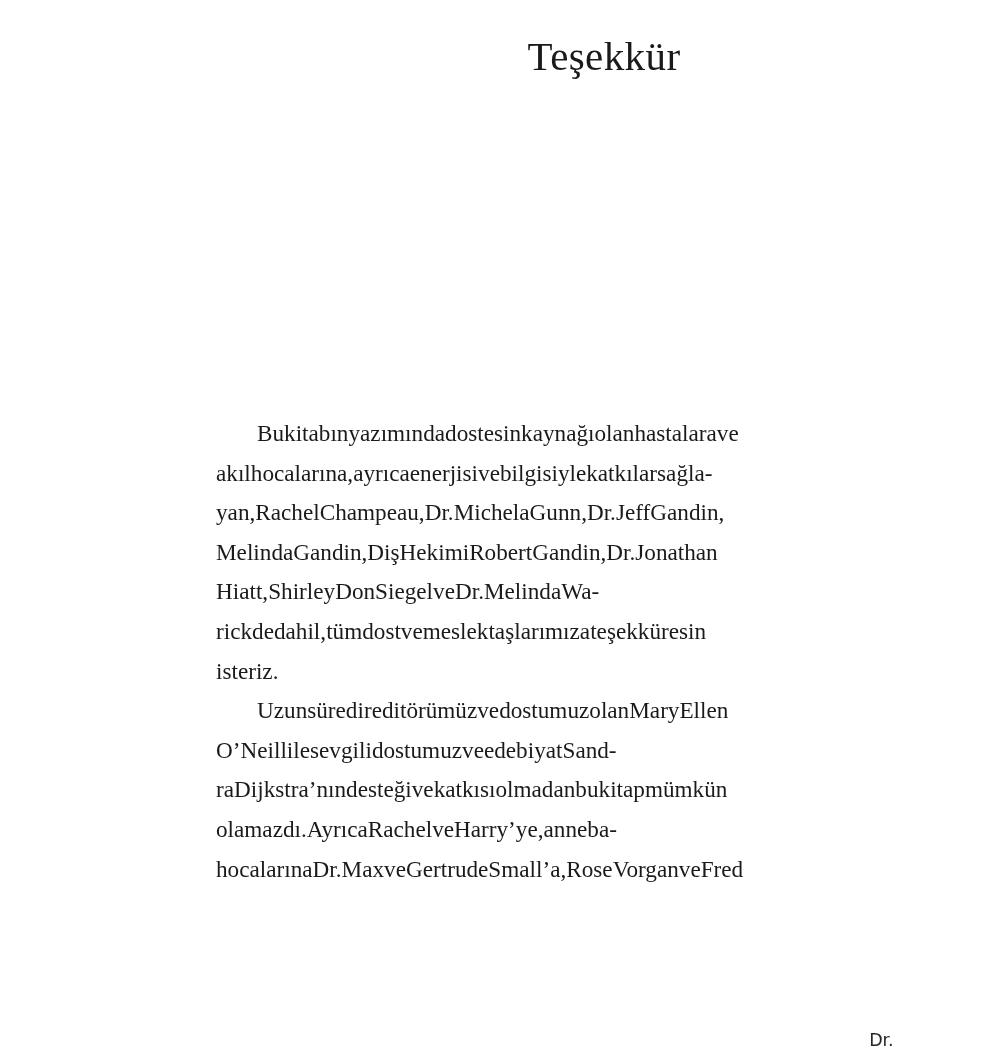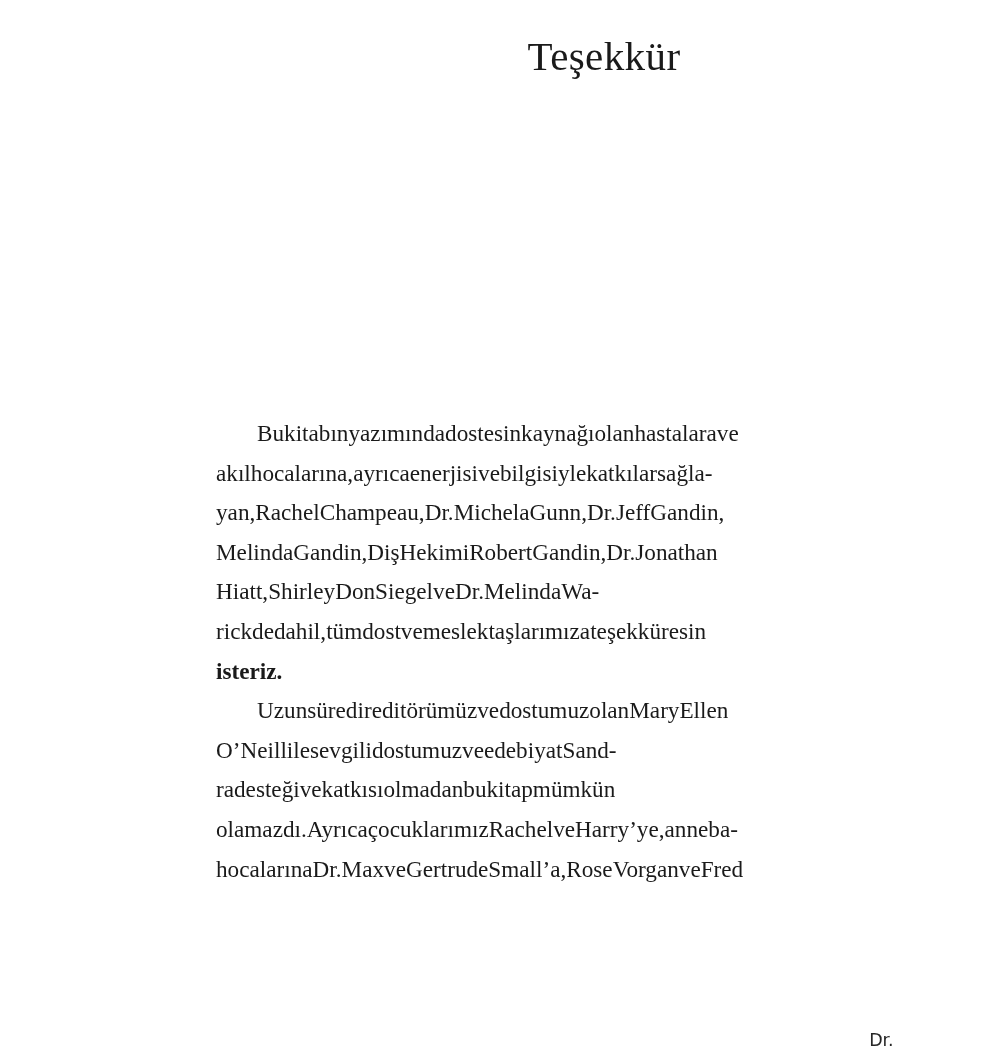--- a/index.html
+++ b/index.html
@@ -60,21 +60,20 @@
     display: flex;
     justify-content: flex-start;
     white-space: normal;
   }
   .line.justify > .w {
     display: inline-block;
     white-space: pre;
   }
   .line.last {
     text-align: left;
-    font-weight: bold;
   }
   .indent {
     display: inline-block;
     width: 41px;
   }
 
   
   .signature {
     position: absolute;
     left: 490px;
@@ -184,32 +183,32 @@
           <span class="w">O’Neill</span>
           <span class="w">ile</span>
           <span class="w">sevgili</span>
           <span class="w">dostumuz</span>
           <span class="w">ve</span>
           <span class="w">edebiyat</span>
           <span class="w">Sand-</span>
         </span>
       <span class="line justify">
           <span class="w">ra</span>
+          <span class="w">Dijkstra’nın</span>
           <span class="w">desteği</span>
           <span class="w">ve</span>
           <span class="w">katkısı</span>
           <span class="w">olmadan</span>
           <span class="w">bu</span>
           <span class="w">kitap</span>
           <span class="w">mümkün</span>
         </span>
       <span class="line justify">
           <span class="w">olamazdı.</span>
           <span class="w">Ayrıca</span>
-          <span class="w">çocuklarımız</span>
           <span class="w">Rachel</span>
           <span class="w">ve</span>
           <span class="w">Harry’ye,</span>
           <span class="w">anne</span>
           <span class="w">ba-</span>
         </span>
       <span class="line justify">
           <span class="w">hocalarına</span>
           <span class="w">Dr.</span>
           <span class="w">Max</span>

